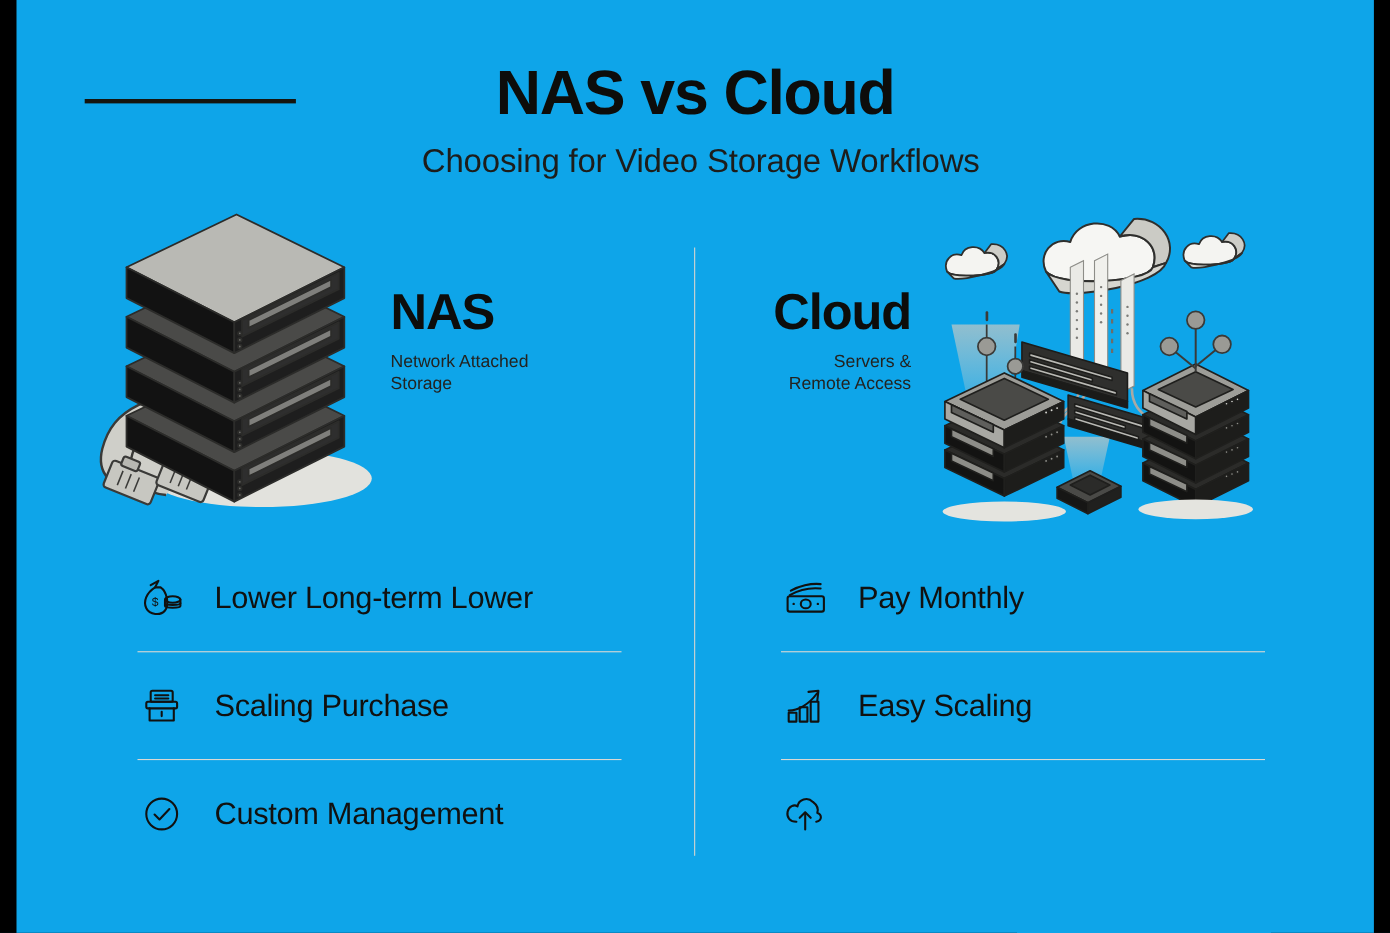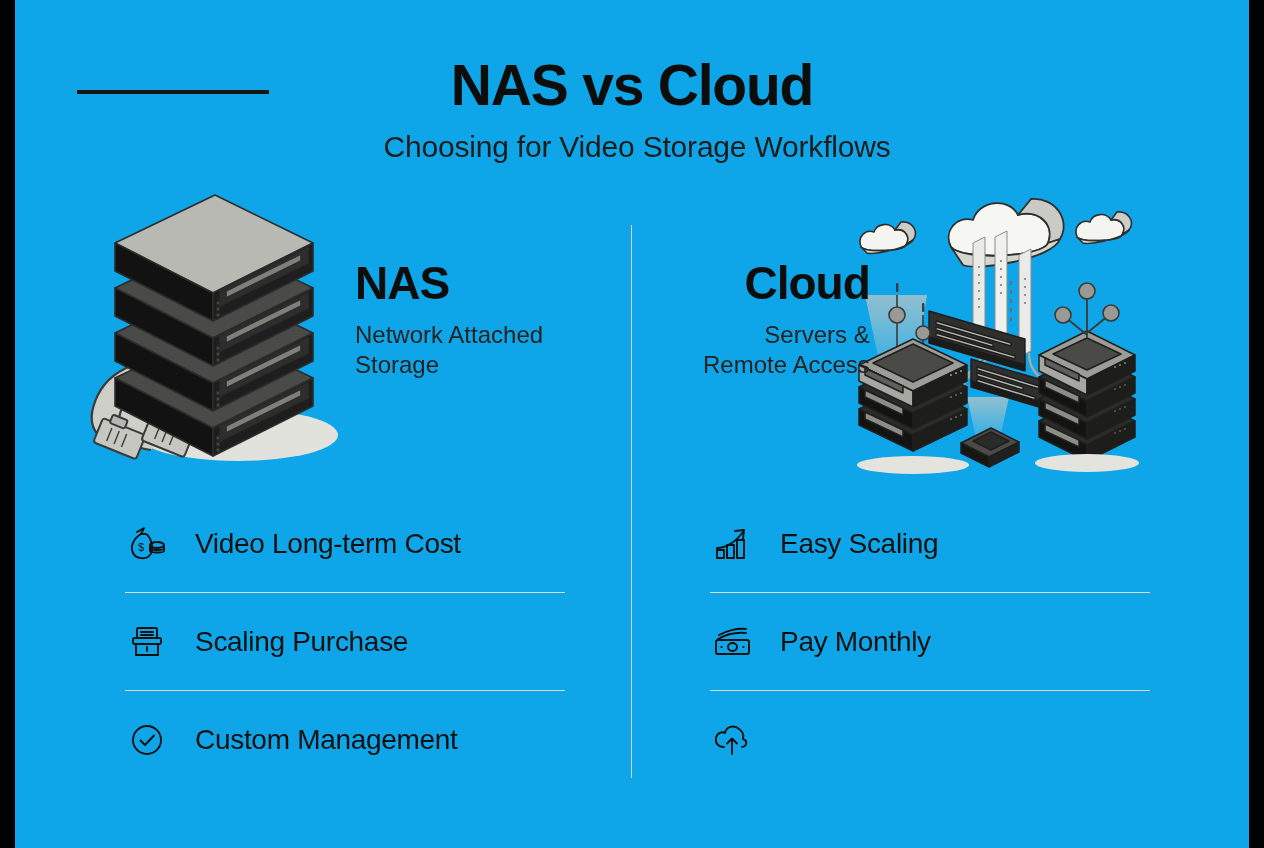--- a/index.html
+++ b/index.html
@@ -50,21 +50,21 @@
   #col-cloud .art{left:195px;top:5px;width:310px;height:300px;}
 
   .heading-block{position:absolute;}
   #nas-heading-block{left:292px;top:90px;}
   #cloud-heading-block{left:55px;top:90px;}
   .col-title{
     font-size:46px;font-weight:bold;color:#0d0d0b;letter-spacing:-1px;line-height:1;
     margin:0 0 14px 0;
   }
   .col-sub{
-    font-size:24px;font-weight:normal;color:#232320;line-height:1.25;margin:0;white-space:pre-line;
+    font-size:16px;font-weight:normal;color:#232320;line-height:1.25;margin:0;white-space:pre-line;
   }
 
   
   .features{position:absolute;top:325px;left:62px;width:440px;}
   #col-cloud .features{left:62px;width:440px;}
   .feature-row{
     position:relative;height:97px;display:flex;align-items:center;
     border-bottom:1px solid #d9d9d4;
   }
   .feature-row.last{border-bottom:none;}
@@ -203,21 +203,21 @@
         <span class="feature-icon">
           <svg viewBox="0 0 44 44" width="44" height="44" fill="none" stroke="#111110" stroke-width="1.9" stroke-linecap="round" stroke-linejoin="round">
             <path d="M12 10 L19 6 L16 12"></path>
             <path d="M16 12 C8 17, 5 25, 8 31 C11 37, 21 38, 25 33 C29 28, 27 16, 21 12 Z"></path>
             <text x="13" y="29" font-size="11" font-family="Liberation Sans, sans-serif" stroke="none" fill="#111110">$</text>
             <ellipse cx="32" cy="23" rx="7" ry="3"></ellipse>
             <path d="M25 23 L25 29 C25 31, 39 31, 39 29 L39 23"></path>
             <path d="M25 26.5 C25 28.5, 39 28.5, 39 26.5"></path>
           </svg>
         </span>
-        <span class="feature-label">Video Long-term Cost</span>
+        <span class="feature-label">Lower Long-term Lower</span>
       </div>
 
       <div class="feature-row">
         <span class="feature-icon">
           <svg viewBox="0 0 44 44" width="44" height="44" fill="none" stroke="#111110" stroke-width="1.9" stroke-linecap="round" stroke-linejoin="round">
             <rect x="12" y="8" width="20" height="10" rx="1.5"></rect>
             <line x1="16" y1="12" x2="28" y2="12"></line>
             <line x1="16" y1="15" x2="28" y2="15"></line>
             <rect x="8" y="18" width="28" height="6" rx="1.5"></rect>
             <path d="M11 24 L11 35 L33 35 L33 24"></path>
@@ -448,44 +448,44 @@
       <div class="col-title">Cloud</div>
       <div class="col-sub">Servers &amp;
 Remote Access</div>
     </div>
 
     <div class="features">
 
       <div class="feature-row">
         <span class="feature-icon">
           <svg viewBox="0 0 44 44" width="44" height="44" fill="none" stroke="#111110" stroke-width="1.9" stroke-linecap="round" stroke-linejoin="round">
-            <path d="M7 26 C15 26, 25 21, 33 10"></path>
-            <path d="M25 9 L34 8 L33 17"></path>
-            <rect x="7" y="28" width="7" height="8"></rect>
-            <rect x="17" y="23" width="7" height="13"></rect>
-            <rect x="27" y="18" width="7" height="18"></rect>
-          </svg>
-        </span>
-        <span class="feature-label">Easy Scaling</span>
-      </div>
-
-      <div class="feature-row">
-        <span class="feature-icon">
-          <svg viewBox="0 0 44 44" width="44" height="44" fill="none" stroke="#111110" stroke-width="1.9" stroke-linecap="round" stroke-linejoin="round">
             <path d="M9 15 C16 11, 27 8, 36 9"></path>
             <path d="M8 19 C15 15, 26 12, 36 13"></path>
             <rect x="6" y="20" width="33" height="14" rx="2"></rect>
             <ellipse cx="22.5" cy="27" rx="4.5" ry="4"></ellipse>
             <circle cx="11.5" cy="27" r="1.1" fill="#111110" stroke="none"></circle>
             <circle cx="33.5" cy="27" r="1.1" fill="#111110" stroke="none"></circle>
           </svg>
         </span>
         <span class="feature-label">Pay Monthly</span>
       </div>
 
+      <div class="feature-row">
+        <span class="feature-icon">
+          <svg viewBox="0 0 44 44" width="44" height="44" fill="none" stroke="#111110" stroke-width="1.9" stroke-linecap="round" stroke-linejoin="round">
+            <path d="M7 26 C15 26, 25 21, 33 10"></path>
+            <path d="M25 9 L34 8 L33 17"></path>
+            <rect x="7" y="28" width="7" height="8"></rect>
+            <rect x="17" y="23" width="7" height="13"></rect>
+            <rect x="27" y="18" width="7" height="18"></rect>
+          </svg>
+        </span>
+        <span class="feature-label">Easy Scaling</span>
+      </div>
+
       <div class="feature-row last">
         <span class="feature-icon">
           <svg viewBox="0 0 44 44" width="44" height="44" fill="none" stroke="#111110" stroke-width="1.9" stroke-linecap="round" stroke-linejoin="round">
             <path d="M14 29 C8 29, 5 25, 6 20 C7 15, 12 13, 15 15 C16 9, 24 6, 29 11 C33 14, 34 18, 33 21 C37 22, 38 28, 32 29"></path>
             <line x1="22" y1="21" x2="22" y2="36"></line>
             <path d="M17 25.5 L22 20.5 L27 25.5"></path>
           </svg>
         </span>
       </div>
 

